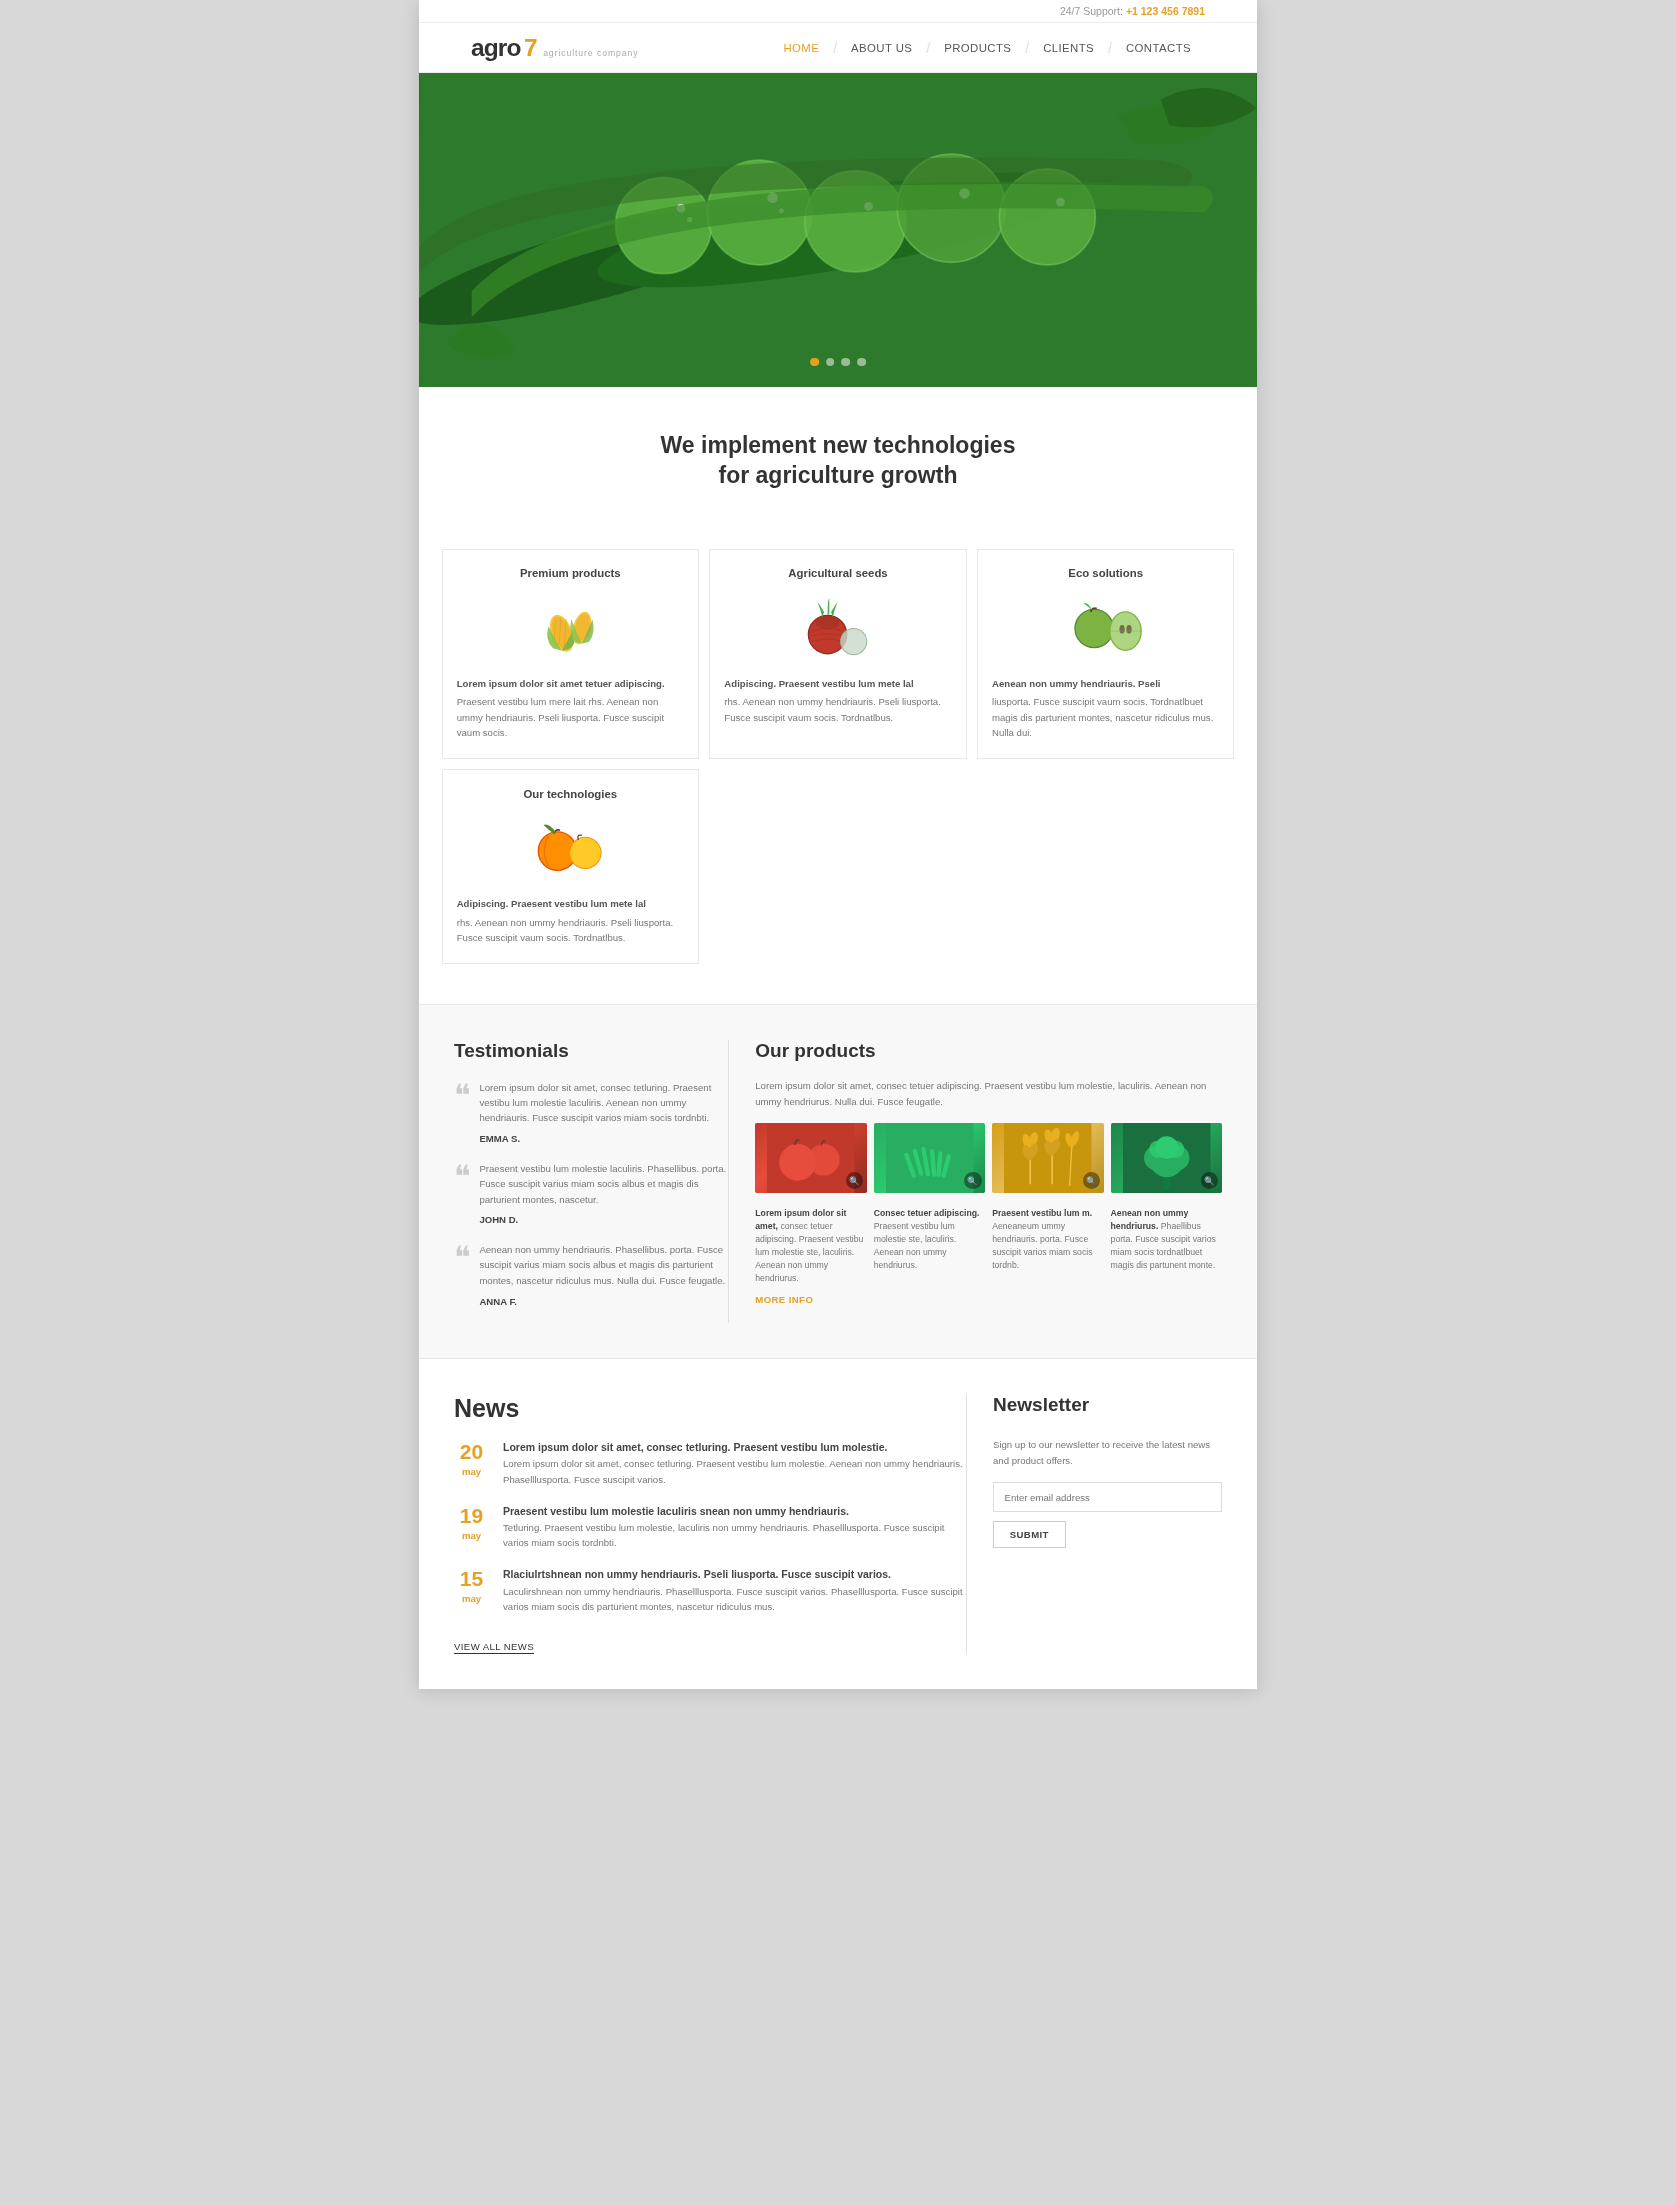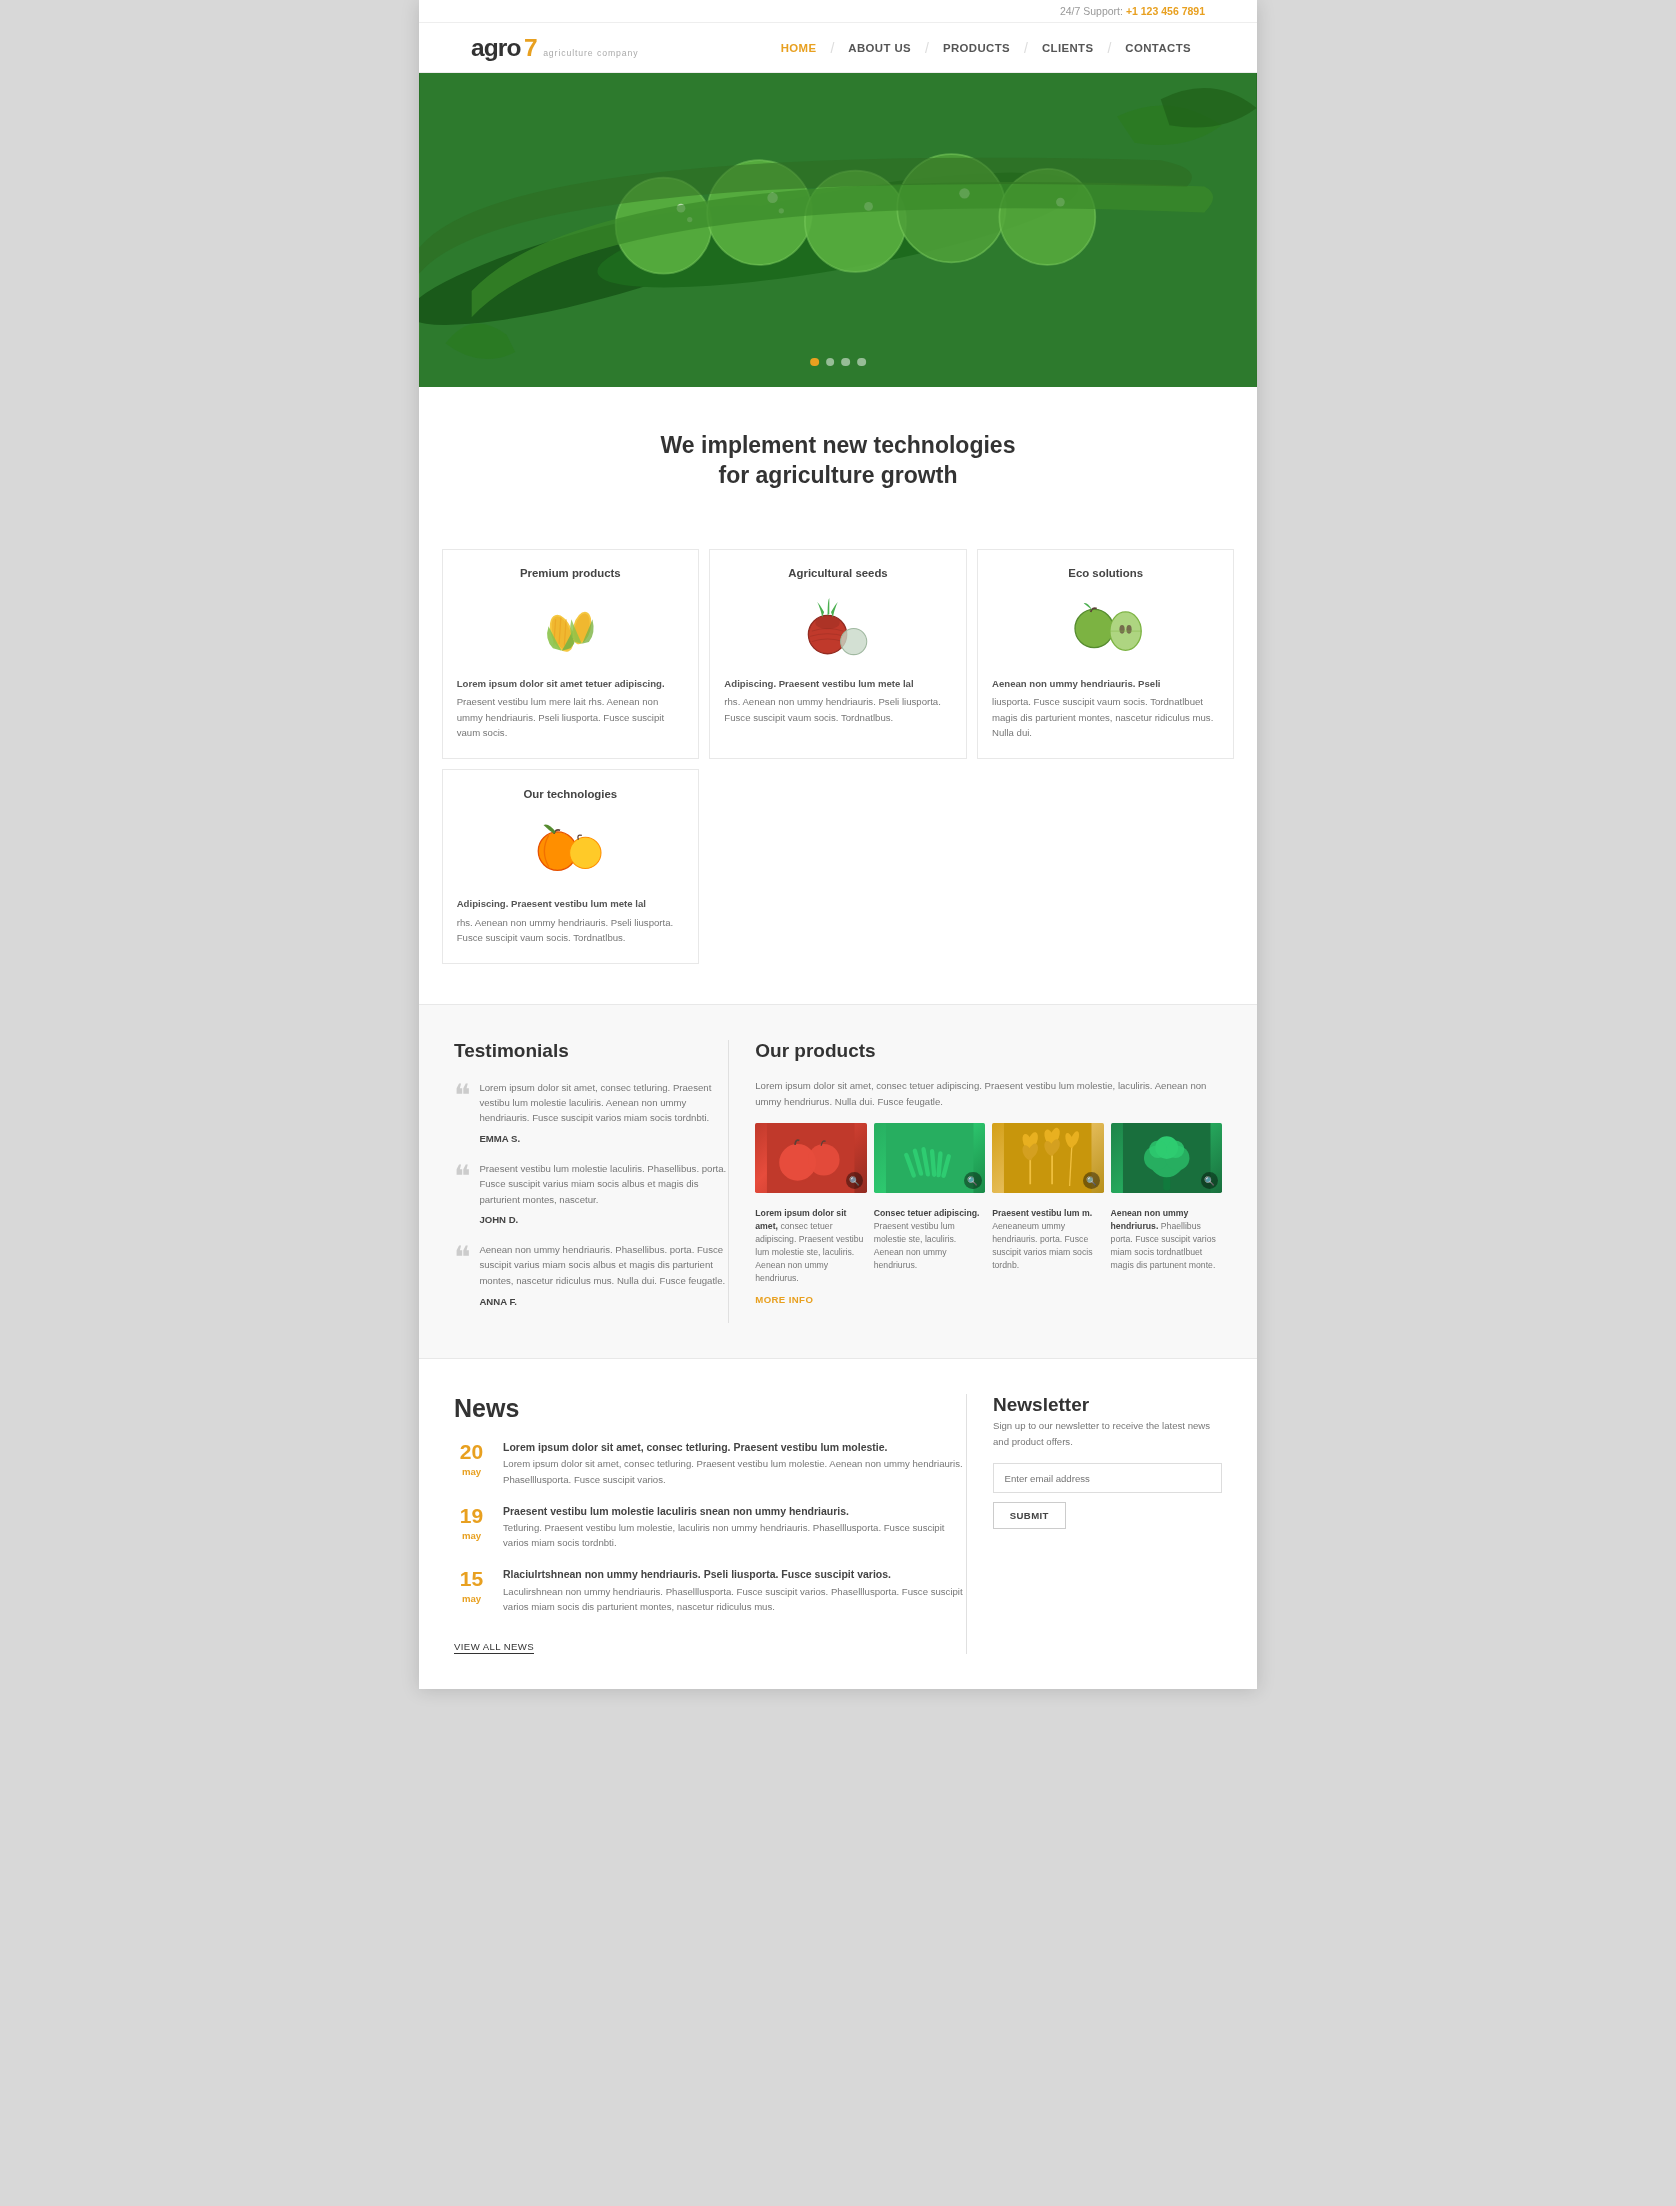--- a/index.html
+++ b/index.html
@@ -30,21 +30,21 @@
       align-items: baseline;
       gap: 3.5px;
     }
     .logo-agro { font-size: 24.5px; font-weight: bold; color: #333; letter-spacing: -0.9px; }
     .logo-7 { font-size: 24.5px; font-weight: bold; color: #e8a020; }
     .logo-sub { font-size: 8.7px; color: #aaa; letter-spacing: 0.9px; margin-left: 2px; }
     nav { display: flex; align-items: center; gap: 0; }
     nav a {
       text-decoration: none;
       font-size: 11.4px;
-      font-weight: 700;
+      font-weight: 400;
       color: #555;
       padding: 0 14px;
       letter-spacing: 0.4px;
     }
     nav a.active { color: #e8a020; }
     nav .sep { color: #ddd; font-size: 14px; }
 
     
     .hero {
       width: 100%;
@@ -328,21 +328,21 @@
     }
 
     .newsletter-section {
       padding-left: 26px;
       border-left: 0.9px solid #e0e0e0;
     }
     .newsletter-section h2 {
       font-size: 19px;
       font-weight: 700;
       color: #333;
-      margin-bottom: 2px;
+      margin-bottom: 21px;
     }
     .newsletter-section p {
       font-size: 9.6px;
       color: #777;
       line-height: 1.6;
       margin-bottom: 14px;
     }
     .newsletter-section input {
       width: 100%;
       border: 0.9px solid #ddd;

